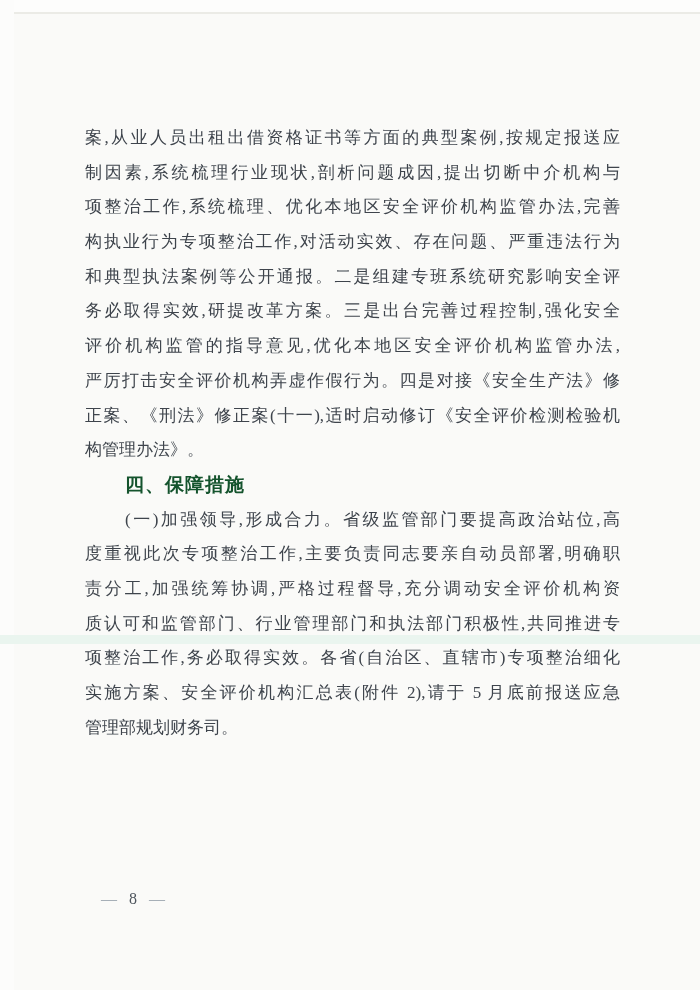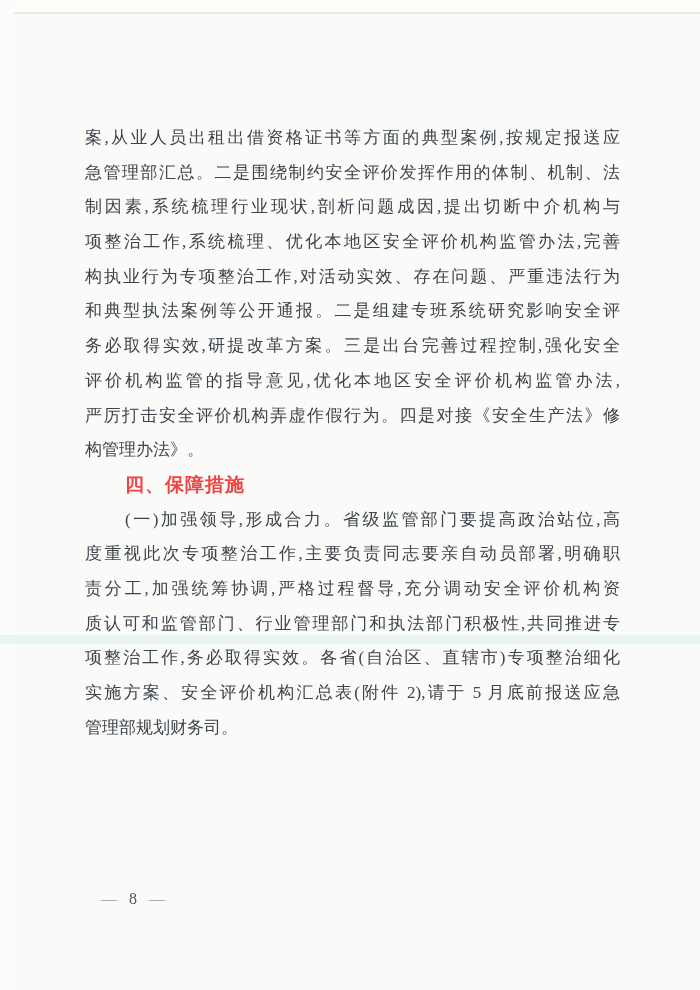--- a/index.html
+++ b/index.html
@@ -68,21 +68,21 @@
     text-indent: 40px;
   }
   .heading {
     height: 34.7px;
     line-height: 34.7px;
     padding-left: 40px;
     font-family: "Liberation Sans", "DejaVu Sans", sans-serif;
     font-weight: 700;
     font-size: 19px;
     letter-spacing: 1px;
-    color: #ef4444;
+    color: #14532d;
     white-space: nowrap;
   }
   
   .footer {
     position: absolute;
     left: 101px;
     top: 890px;
     font-size: 16px;
     color: #4d545c;
     z-index: 1;
@@ -100,28 +100,28 @@
 
 <div class="page">
 
   <div class="top-white-strip"></div>
   <div class="top-edge-line"></div>
   <div class="left-edge-strip"></div>
   <div class="scan-band"></div>
 
   <div class="content">
     <div class="line j">案,从业人员出租出借资格证书等方面的典型案例,按规定报送应</div>
-    <div class="line j">急管理部汇总。二是围绕制约安全评价发挥作用的体制、机制、法</div>
     <div class="line j">制因素,系统梳理行业现状,剖析问题成因,提出切断中介机构与</div>
     <div class="line j">项整治工作,系统梳理、优化本地区安全评价机构监管办法,完善</div>
     <div class="line j">构执业行为专项整治工作,对活动实效、存在问题、严重违法行为</div>
     <div class="line j">和典型执法案例等公开通报。二是组建专班系统研究影响安全评</div>
     <div class="line j">务必取得实效,研提改革方案。三是出台完善过程控制,强化安全</div>
     <div class="line j">评价机构监管的指导意见,优化本地区安全评价机构监管办法,</div>
     <div class="line j">严厉打击安全评价机构弄虚作假行为。四是对接《安全生产法》修</div>
+    <div class="line j">正案、《刑法》修正案(十一),适时启动修订《安全评价检测检验机</div>
     <div class="line">构管理办法》。</div>
 
     <div class="heading">四、保障措施</div>
 
     <div class="line j indent">(一)加强领导,形成合力。省级监管部门要提高政治站位,高</div>
     <div class="line j">度重视此次专项整治工作,主要负责同志要亲自动员部署,明确职</div>
     <div class="line j">责分工,加强统筹协调,严格过程督导,充分调动安全评价机构资</div>
     <div class="line j">质认可和监管部门、行业管理部门和执法部门积极性,共同推进专</div>
     <div class="line j">项整治工作,务必取得实效。各省(自治区、直辖市)专项整治细化</div>
     <div class="line j">实施方案、安全评价机构汇总表(附件 2),请于 5 月底前报送应急</div>

